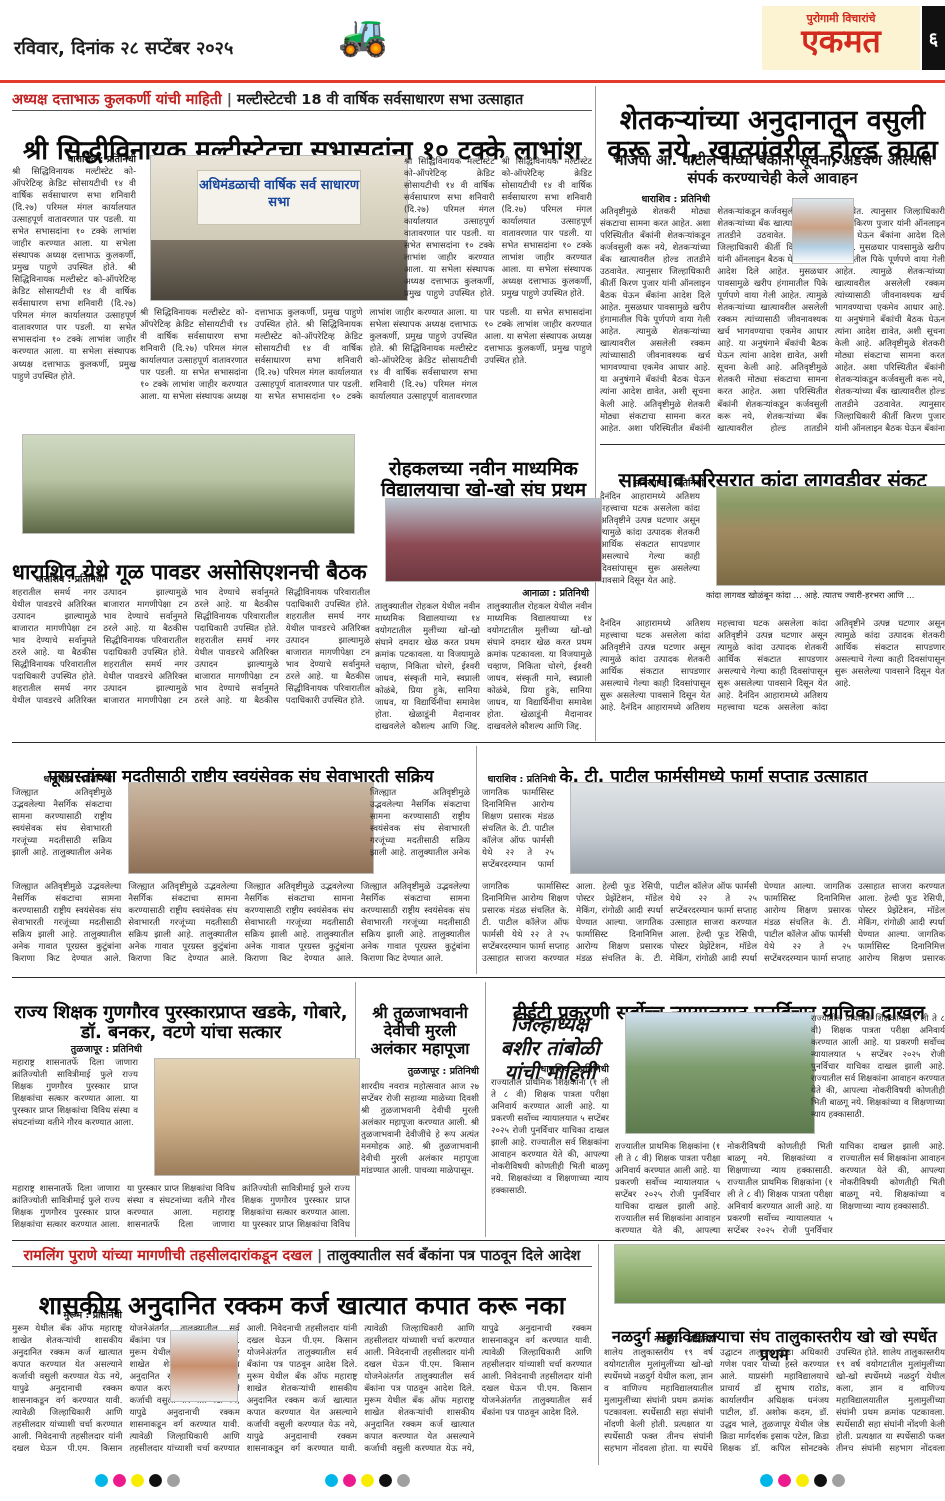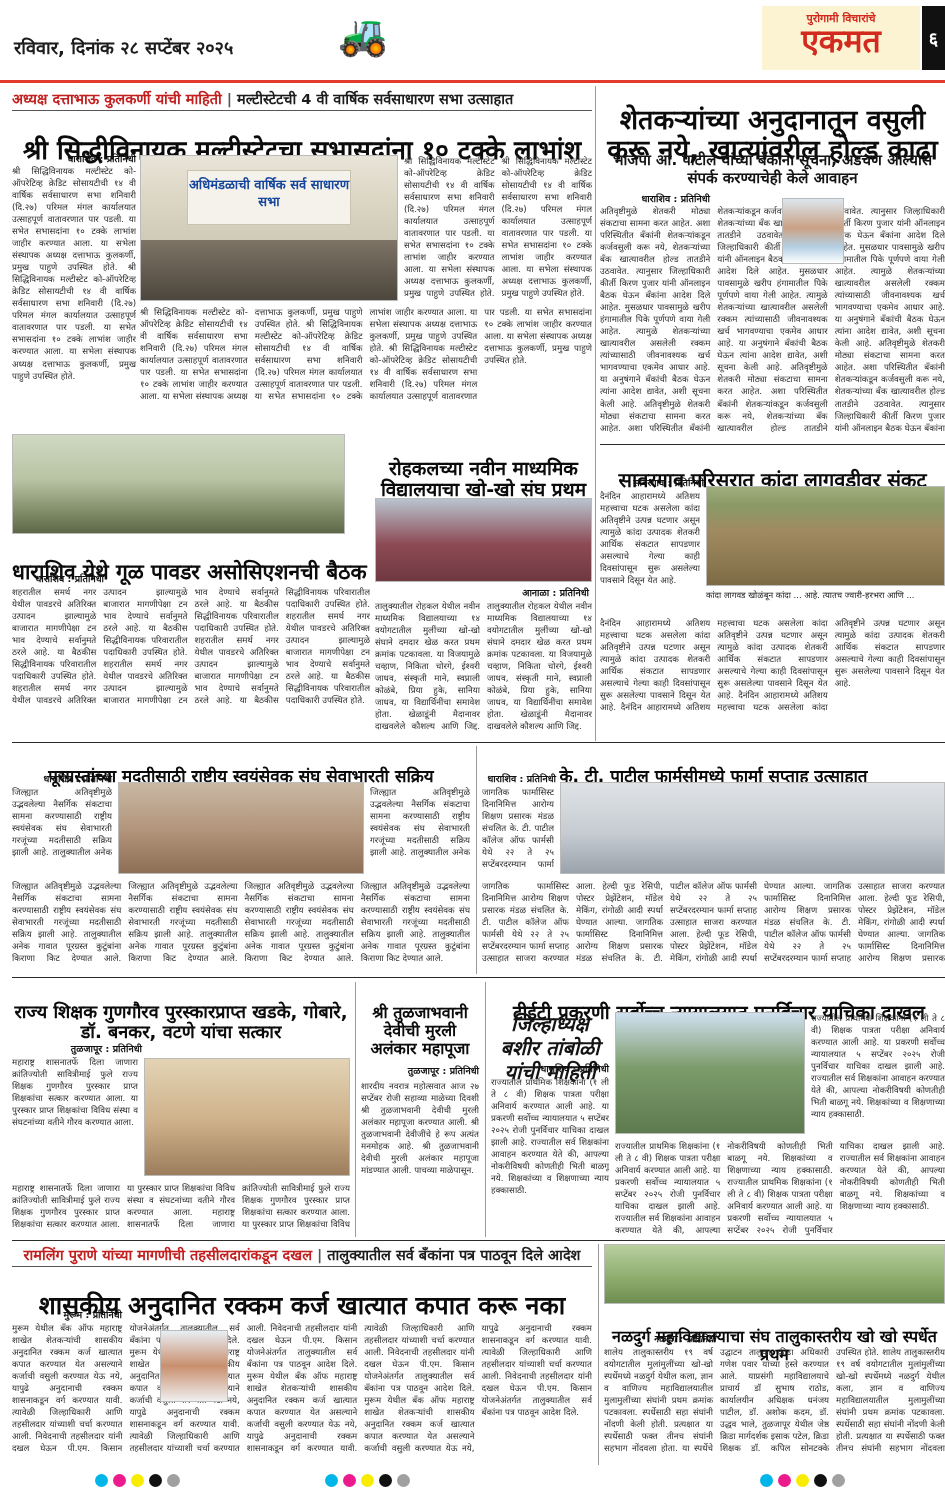--- a/index.html
+++ b/index.html
@@ -10,21 +10,21 @@
   .sub{font-weight:bold;color:#141414;text-align:center;line-height:1.2;}
   .byline{font-weight:bold;font-size:9.5px;text-align:right;color:#111;}
   .body-txt{font-size:8.6px;line-height:1.4;text-align:justify;color:#2a2a2a;overflow:hidden;
             column-gap:7px;}
   .c1{column-count:1}.c2{column-count:2}.c3{column-count:3}.c4{column-count:4}.c5{column-count:5}
   .kicker{font-weight:bold;font-size:14.5px;line-height:22px;white-space:nowrap;overflow:hidden;}
   .kicker .red{color:#c21f1f;}
   .kicker .sep{color:#555;padding:0 5px;}
   .hr{position:absolute;height:1px;background:#2b2b2b;}
   .vr{position:absolute;width:1px;background:#9a9a9a;}
-  .photo{position:absolute;border:1px solid #bbb;box-sizing:border-box;overflow:hidden;}
+  .photo{position:absolute;border:1px solid #bbb;box-sizing:border-box;overflow:hidden;margin-left:10px;}
   .cap{font-size:8.4px;line-height:1.35;text-align:justify;color:#222;}
   
   .ph-stage{background:linear-gradient(180deg,#e8e4d8 0%,#dcd6c4 30%,#cfc9b8 60%,#8a8276 100%);}
   .ph-stage .banner{position:absolute;left:18%;top:10%;width:64%;height:38%;background:#f4f2ea;
      border:1px solid #c8c2ae;color:#15459c;font-weight:bold;font-size:13px;text-align:center;
      line-height:1.25;padding-top:6px;box-sizing:border-box;}
   .ph-stage .crowd{position:absolute;bottom:0;left:0;width:100%;height:42%;
      background:linear-gradient(180deg,#7d7466,#4d463c);}
   .ph-sofa{background:linear-gradient(180deg,#cfd8c2 0%,#b8c4a4 45%,#7e8a66 80%,#5d6748 100%);}
   .ph-khokho{background:linear-gradient(180deg,#b9c4cf 0%,#8d4b55 55%,#6e3840 100%);}
@@ -52,21 +52,21 @@
     <div style="font-size:11px;font-weight:bold;color:#d22a1e;margin-top:4px;">पुरोगामी विचारांचे</div>
     <div style="font-size:32px;font-weight:bold;color:#d22a1e;line-height:1;">एकमत</div>
   </div>
   <div class="abs" style="left:922px;top:6px;width:23px;height:64px;background:#111;color:#fff;
        display:flex;align-items:center;justify-content:center;font-size:18px;font-weight:bold;">६</div>
 
   <div class="abs" style="left:0;top:80px;width:945px;height:3px;background:#e23b2e;"></div>
 
   <section>
     <div class="abs kicker" style="left:12px;top:88px;width:580px;border-bottom:1px solid #555;">
-      <span class="red">अध्यक्ष दत्ताभाऊ कुलकर्णी यांची माहिती</span><span class="sep">|</span><span>मल्टीस्टेटची 4 वी वार्षिक सर्वसाधारण सभा उत्साहात</span>
+      <span class="red">अध्यक्ष दत्ताभाऊ कुलकर्णी यांची माहिती</span><span class="sep">|</span><span>मल्टीस्टेटची 18 वी वार्षिक सर्वसाधारण सभा उत्साहात</span>
     </div>
     <div class="abs hl" style="left:12px;top:116px;width:580px;font-size:26px;">श्री सिद्धीविनायक मल्टीस्टेटचा सभासदांना १० टक्के लाभांश जाहीर</div>
     <div class="abs byline" style="left:12px;top:152px;width:124px;">धाराशिव : प्रतिनिधी</div>
     <div class="abs body-txt c1" style="left:12px;top:165px;width:124px;height:266px;">श्री सिद्धिविनायक मल्टीस्टेट को-ऑपरेटिव्ह क्रेडिट सोसायटीची १४ वी वार्षिक सर्वसाधारण सभा शनिवारी (दि.२७) परिमल मंगल कार्यालयात उत्साहपूर्ण वातावरणात पार पडली. या सभेत सभासदांना १० टक्के लाभांश जाहीर करण्यात आला. या सभेला संस्थापक अध्यक्ष दत्ताभाऊ कुलकर्णी, प्रमुख पाहुणे उपस्थित होते. श्री सिद्धिविनायक मल्टीस्टेट को-ऑपरेटिव्ह क्रेडिट सोसायटीची १४ वी वार्षिक सर्वसाधारण सभा शनिवारी (दि.२७) परिमल मंगल कार्यालयात उत्साहपूर्ण वातावरणात पार पडली. या सभेत सभासदांना १० टक्के लाभांश जाहीर करण्यात आला. या सभेला संस्थापक अध्यक्ष दत्ताभाऊ कुलकर्णी, प्रमुख पाहुणे उपस्थित होते.</div>
     <div class="photo ph-stage" style="left:140px;top:155px;width:258px;height:146px;">
       <div class="banner">अधिमंडळाची वार्षिक सर्व साधारण सभा</div>
       <div class="crowd"></div>
     </div>
     <div class="abs body-txt c2" style="left:404px;top:155px;width:188px;height:146px;">श्री सिद्धिविनायक मल्टीस्टेट को-ऑपरेटिव्ह क्रेडिट सोसायटीची १४ वी वार्षिक सर्वसाधारण सभा शनिवारी (दि.२७) परिमल मंगल कार्यालयात उत्साहपूर्ण वातावरणात पार पडली. या सभेत सभासदांना १० टक्के लाभांश जाहीर करण्यात आला. या सभेला संस्थापक अध्यक्ष दत्ताभाऊ कुलकर्णी, प्रमुख पाहुणे उपस्थित होते. श्री सिद्धिविनायक मल्टीस्टेट को-ऑपरेटिव्ह क्रेडिट सोसायटीची १४ वी वार्षिक सर्वसाधारण सभा शनिवारी (दि.२७) परिमल मंगल कार्यालयात उत्साहपूर्ण वातावरणात पार पडली. या सभेत सभासदांना १० टक्के लाभांश जाहीर करण्यात आला. या सभेला संस्थापक अध्यक्ष दत्ताभाऊ कुलकर्णी, प्रमुख पाहुणे उपस्थित होते.</div>
     <div class="abs body-txt c4" style="left:140px;top:306px;width:452px;height:124px;">श्री सिद्धिविनायक मल्टीस्टेट को-ऑपरेटिव्ह क्रेडिट सोसायटीची १४ वी वार्षिक सर्वसाधारण सभा शनिवारी (दि.२७) परिमल मंगल कार्यालयात उत्साहपूर्ण वातावरणात पार पडली. या सभेत सभासदांना १० टक्के लाभांश जाहीर करण्यात आला. या सभेला संस्थापक अध्यक्ष दत्ताभाऊ कुलकर्णी, प्रमुख पाहुणे उपस्थित होते. श्री सिद्धिविनायक मल्टीस्टेट को-ऑपरेटिव्ह क्रेडिट सोसायटीची १४ वी वार्षिक सर्वसाधारण सभा शनिवारी (दि.२७) परिमल मंगल कार्यालयात उत्साहपूर्ण वातावरणात पार पडली. या सभेत सभासदांना १० टक्के लाभांश जाहीर करण्यात आला. या सभेला संस्थापक अध्यक्ष दत्ताभाऊ कुलकर्णी, प्रमुख पाहुणे उपस्थित होते. श्री सिद्धिविनायक मल्टीस्टेट को-ऑपरेटिव्ह क्रेडिट सोसायटीची १४ वी वार्षिक सर्वसाधारण सभा शनिवारी (दि.२७) परिमल मंगल कार्यालयात उत्साहपूर्ण वातावरणात पार पडली. या सभेत सभासदांना १० टक्के लाभांश जाहीर करण्यात आला. या सभेला संस्थापक अध्यक्ष दत्ताभाऊ कुलकर्णी, प्रमुख पाहुणे उपस्थित होते.</div>

